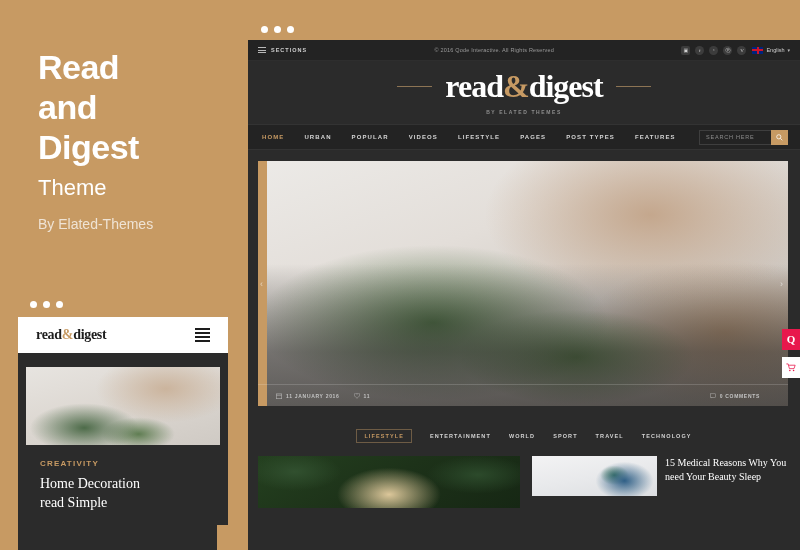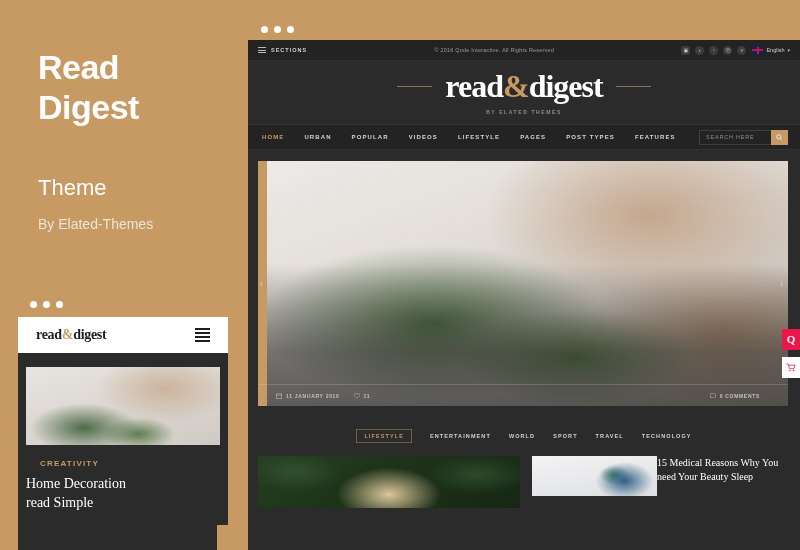--- a/index.html
+++ b/index.html
@@ -70,21 +70,21 @@
       radial-gradient(ellipse 26% 30% at 58% 86%, #5f7d52 0%, rgba(95,125,82,0) 72%),
       linear-gradient(165deg, #e7e4e0 0%, #ddd8d2 45%, #cfcac4 100%);
   }
   #mobile-cat {
     color: #c79a63; font-size: 8px; font-weight: bold;
     letter-spacing: 1.2px; margin: 14px 0 6px 14px;
   }
   #mobile-art-title {
     font-family: "Liberation Serif", serif;
     color: #ffffff; font-size: 14px; line-height: 19px;
-    width: 150px;
+    margin-left: 14px; width: 150px;
   }
   #mobile-accent {
     position: absolute; right: 0; bottom: 0;
     width: 11px; height: 25px; background: #c79a63;
   }
 
   
   #browser-window {
     position: absolute; left: 248px; top: 18px;
     width: 552px; height: 532px;
@@ -255,21 +255,21 @@
     display: flex; gap: 12px; margin: 12px 12px 0 10px;
   }
   #feature-photo {
     width: 262px; height: 52px;
     background:
       radial-gradient(ellipse 30% 78% at 50% 74%, #dcc79a 0%, rgba(220,199,154,0) 66%),
       radial-gradient(ellipse 24% 50% at 14% 30%, #31502f 0%, rgba(49,80,47,0) 74%),
       radial-gradient(ellipse 26% 48% at 84% 36%, #2c4a2b 0%, rgba(44,74,43,0) 76%),
       linear-gradient(150deg, #24401f 0%, #1d3219 48%, #162714 100%);
   }
-  #side-post { flex: 1; display: flex; }
+  #side-post { flex: 1; display: flex; gap: 8px; }
   #side-thumb {
     width: 125px; height: 40px; flex: none;
     background:
       radial-gradient(ellipse 34% 70% at 74% 62%, #2f5f86 0%, rgba(47,95,134,0) 68%),
       radial-gradient(ellipse 16% 34% at 66% 48%, #3f7a52 0%, rgba(63,122,82,0) 72%),
       linear-gradient(170deg, #f3f3f4 0%, #e8e9eb 52%, #dcdee1 100%);
   }
   #side-title {
     font-family: "Liberation Serif", serif;
     color: #ffffff; font-size: 10px; line-height: 14px;
@@ -293,20 +293,21 @@
     display: flex; align-items: center; justify-content: center;
     margin-top: 7px;
   }
 </style>
 </head>
 <body>
 
 <div id="promo-panel">
   <div id="promo-title">
     <div>Read</div>
+    <div>and</div>
     <div>Digest</div>
   </div>
   <div id="promo-byline">By Elated-Themes</div>
   <div id="promo-subtitle">Theme</div>
 </div>
 
 <div id="browser-window">
 
   <div id="browser-chrome">
     <span class="chrome-dot"></span>

